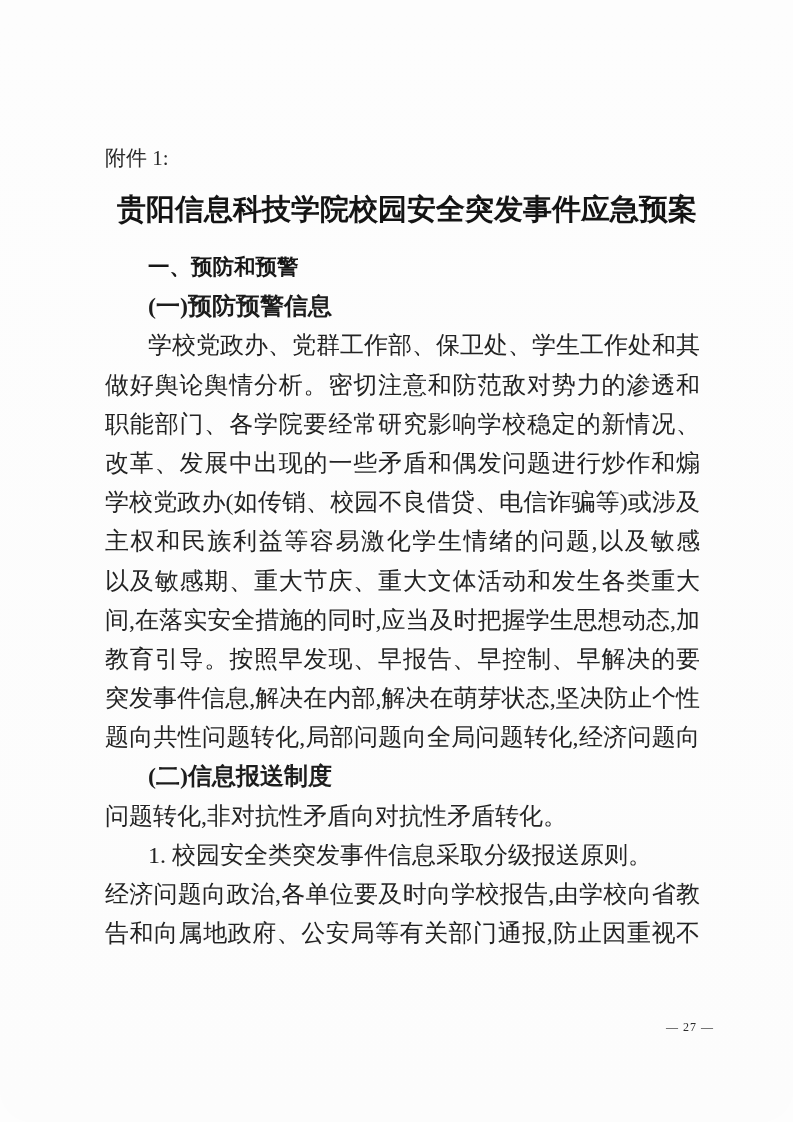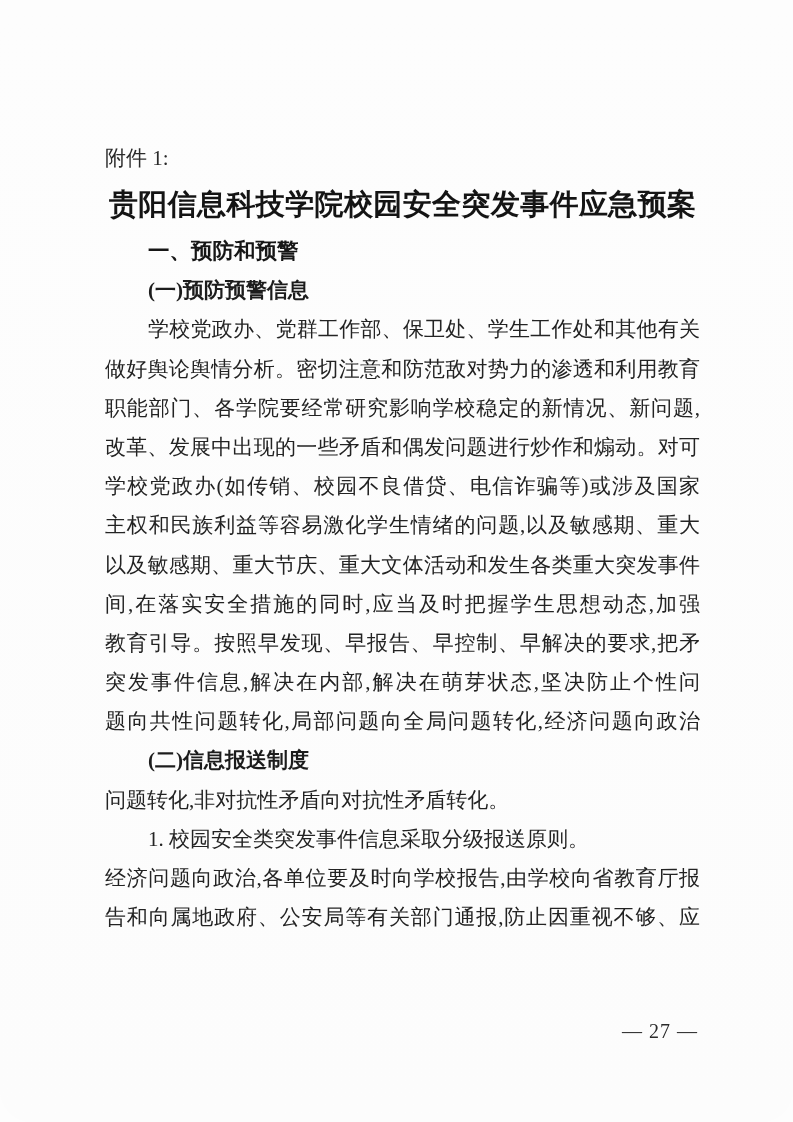--- a/index.html
+++ b/index.html
@@ -24,34 +24,34 @@
     width: 595px;
   }
   .attachment {
     font-size: 21px;
     height: 36px;
     line-height: 32px;
     color: #2a2a2a;
     text-align: left;
   }
   .title {
-    margin: 4px;
-    font-family: Liberation Sans, sans-serif;
+    margin: 12px;
+    font-family: Liberation Mono, monospace;
     font-weight: bold;
     font-size: 29px;
     height: 46px;
     line-height: 44px;
     color: #141414;
     text-align: justify;
     text-align-last: justify;
     white-space: nowrap;
     letter-spacing: 0;
   }
   .line {
-    font-size: 21px;
+    font-size: 24px;
     height: 39.2px;
     line-height: 39.2px;
     color: #232323;
     text-align: justify;
     text-align-last: justify;
     overflow: hidden;
   }
   .line.indent { padding-left: 43px; }
   .line.noj { text-align: right; text-align-last: left; }
   .h-sans {
@@ -60,22 +60,22 @@
     font-size: 21.5px;
     color: #161616;
   }
   .h-kai {
     font-weight: 600;
     color: #1c1c1c;
   }
   .pageno {
     position: absolute;
     top: 1020px;
-    right: 95px;
-    font-size: 20px;
+    right: 79px;
+    font-size: 12px;
     color: #2a2a2a;
     letter-spacing: 1px;
     white-space: nowrap;
   }
 </style>
 </head>
 <body>
 
 <div class="page">
   <div class="content">

